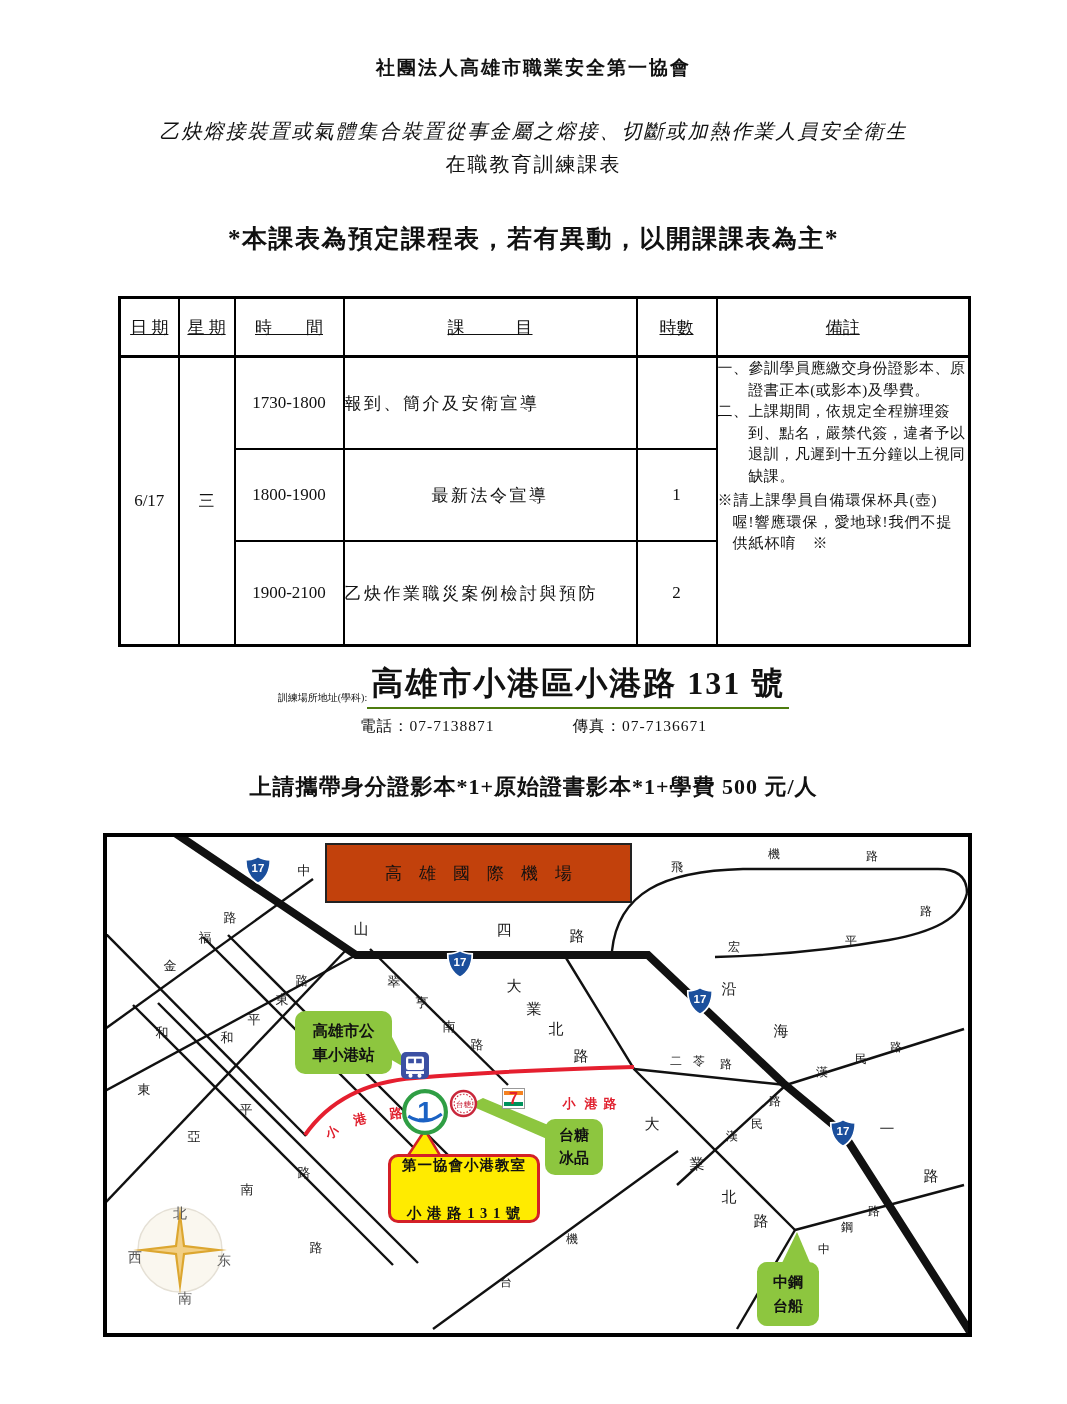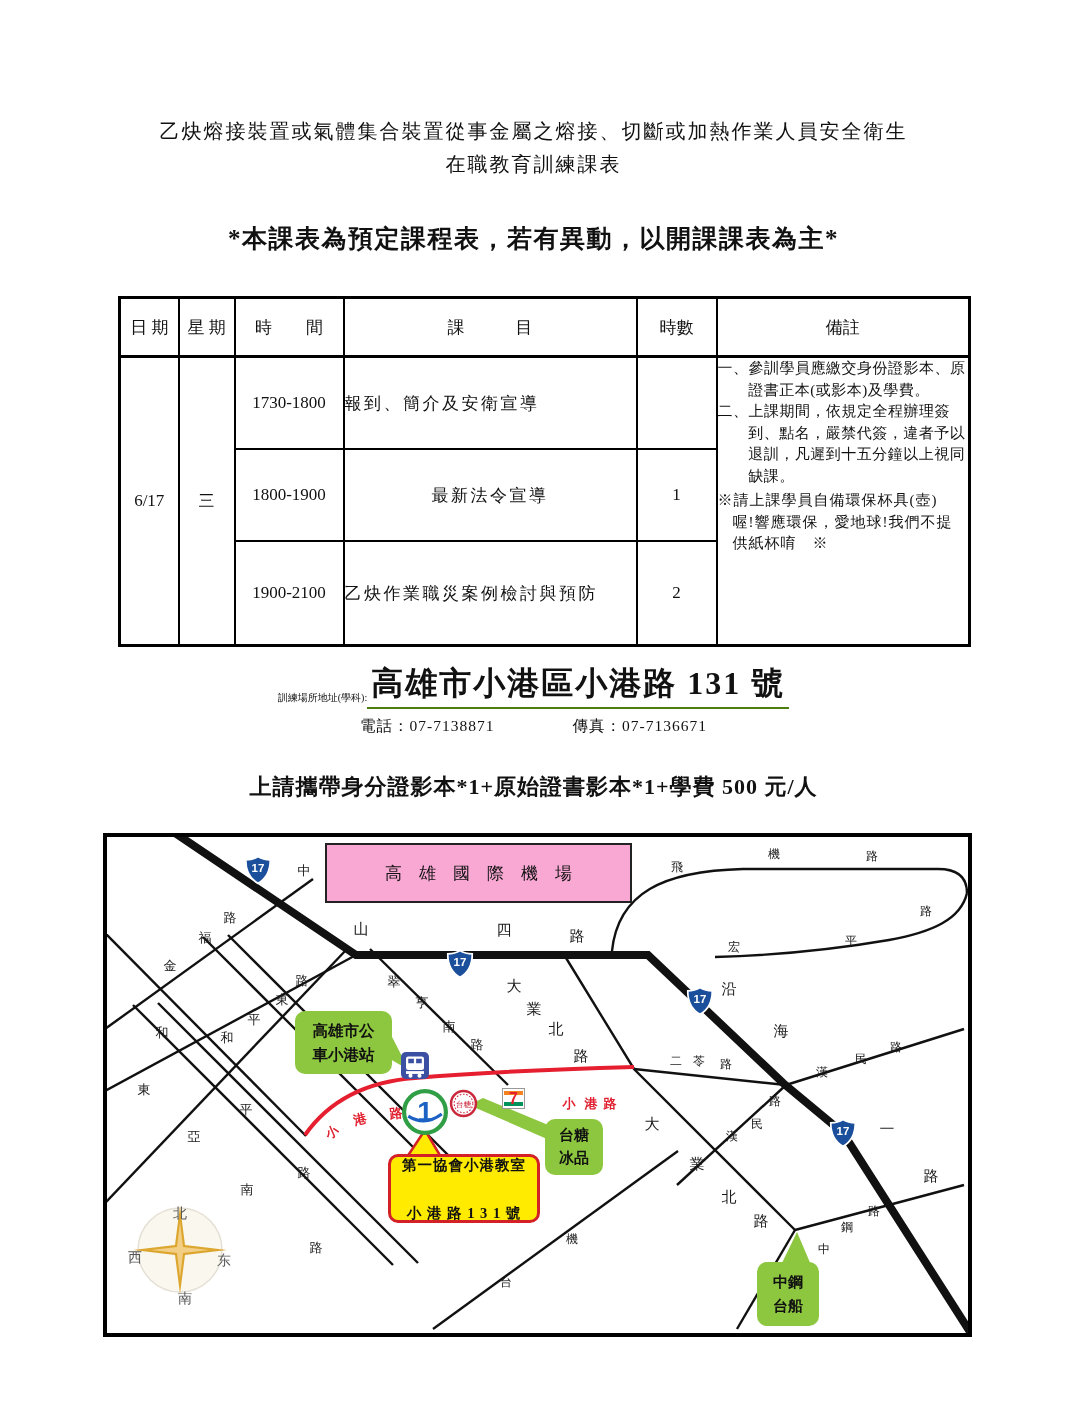--- a/index.html
+++ b/index.html
@@ -1,28 +1,28 @@
 <!DOCTYPE html>
 <html><head>
 <meta charset="utf-8">
 <style>
   html,body{margin:0;padding:0;background:#888;}
   .page{position:relative;width:1067px;height:1404px;margin:0 auto;background:#ffffff;
         font-family:"Liberation Serif","DejaVu Serif",serif;color:#111;overflow:hidden;}
   .center-line{position:absolute;left:0;width:100%;text-align:center;white-space:nowrap;}
   .org-title{top:55px;font-size:19px;font-weight:600;letter-spacing:2px;}
-  .subtitle1{top:118px;font-size:20px;font-weight:500;letter-spacing:2px;}
+  .subtitle1{top:118px;font-size:20px;font-weight:500;letter-spacing:2px;font-style:italic;}
   .subtitle2{top:151px;font-size:20px;font-weight:500;letter-spacing:2px;}
   .notice{top:222px;font-size:25px;font-weight:bold;letter-spacing:1.5px;}
 
   
   table.course{position:absolute;left:118px;top:296px;width:850px;border-collapse:collapse;
                table-layout:fixed;border:3px solid #000;}
   table.course th,table.course td{border:2px solid #000;padding:0;}
-  table.course th{height:56px;font-size:17px;font-weight:500;border-bottom:3px solid #000;}
+  table.course th{height:56px;font-size:17px;font-weight:500;border-bottom:3px solid #000;text-decoration:underline;}
   tr.r1 td{height:90px;margin-top:24px;} tr.r2 td{height:90px;text-align:center;} tr.r3 td{height:102px;}
   td.c-date,td.c-wday,td.c-time,td.c-hours{text-align:center;vertical-align:middle;font-size:17px;}
   td.c-wday{font-size:16px;}
   td.c-subj{font-size:17px;letter-spacing:2.5px;padding-left:7px;vertical-align:middle;}
   td.c-notes{vertical-align:top;padding:6px 4px 4px 7px;font-size:15px;line-height:21.5px;}
   td.c-notes p{margin:0;text-indent:-2.05em;padding-left:2.05em;letter-spacing:0.5px;}
   td.c-notes p.eco{text-indent:-1em;padding-left:1em;margin-top:3px;white-space:normal;letter-spacing:1px;}
 
   
   .addr-row{position:absolute;top:662px;left:0;width:100%;display:flex;justify-content:center;
@@ -35,21 +35,21 @@
 
   
   .map{position:absolute;left:103px;top:833px;width:869px;height:504px;border:4px solid #000;
        box-sizing:border-box;background:#fff;}
   .map svg.layer{position:absolute;left:0;top:0;}
   .road{stroke:#111;fill:none;}
   .road.thick{stroke-width:8px;}
   .road.thin{stroke-width:2.4px;}
   .road.red{stroke:#e51f2f;stroke-width:4px;}
   .airport-box{position:absolute;left:218px;top:6px;width:303px;height:56px;border:2px solid #222;
-               background:#f9a8d4;display:flex;align-items:center;justify-content:center;
+               background:#c2410c;display:flex;align-items:center;justify-content:center;
                font-size:17px;font-weight:500;white-space:pre;}
   .mapchar{position:absolute;transform:translate(-50%,-50%);font-size:13px;font-weight:500;color:#1a1a1a;
            white-space:nowrap;line-height:1;}
   .mapchar.red{color:#e0202e;font-weight:bold;}
   .mapchar.gray{color:#555;}
   .shield{position:absolute;width:27px;height:29px;transform:translate(-50%,-50%);}
   .shield svg{position:absolute;left:0;top:0;}
   .shield span{position:absolute;left:0;top:6px;width:100%;text-align:center;color:#fff;
                font-family:"Liberation Sans",sans-serif;font-size:11.5px;font-weight:bold;}
   .callout{position:absolute;border-radius:10px;background:#8dc63f;color:#111;text-align:center;
@@ -67,20 +67,21 @@
   .seven .s2{position:absolute;left:1px;right:1px;bottom:2px;height:4px;background:#00925b;}
   .seven .s7{position:absolute;left:0;top:-1px;width:100%;text-align:center;color:#e4202c;
              font-size:16px;font-weight:bold;font-family:"Liberation Sans",sans-serif;line-height:21px;}
   .compass{position:absolute;left:18px;top:363px;width:110px;height:104px;}
 </style>
 </head>
 <body>
 
 <div class="page">
 
+  <div class="center-line org-title">社團法人高雄市職業安全第一協會</div>
   <div class="center-line subtitle1">乙炔熔接裝置或氣體集合裝置從事金屬之熔接、切斷或加熱作業人員安全衛生</div>
   <div class="center-line subtitle2">在職教育訓練課表</div>
   <div class="center-line notice">*本課表為預定課程表，若有異動，以開課課表為主*</div>
 
   <table class="course">
     <colgroup>
       <col style="width:59px">
         <col style="width:56px">
         <col style="width:109px">
       <col style="width:293px">

